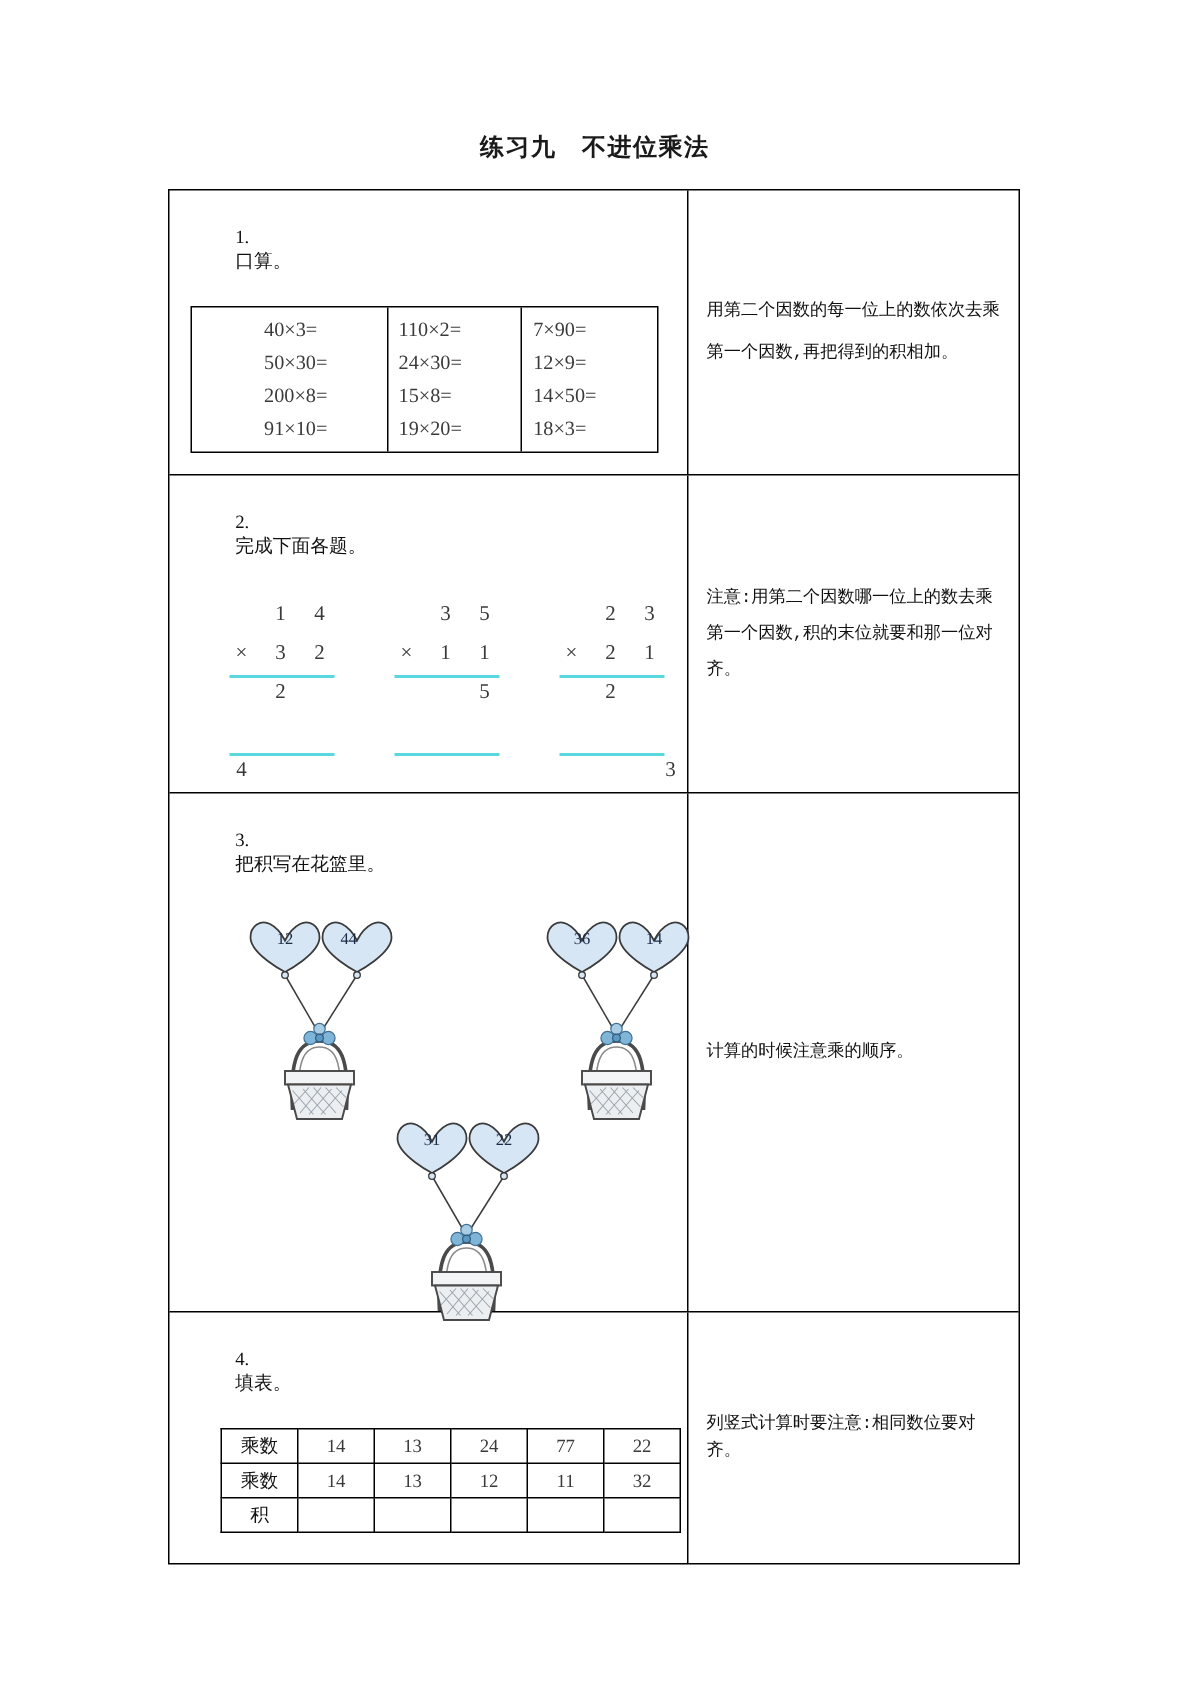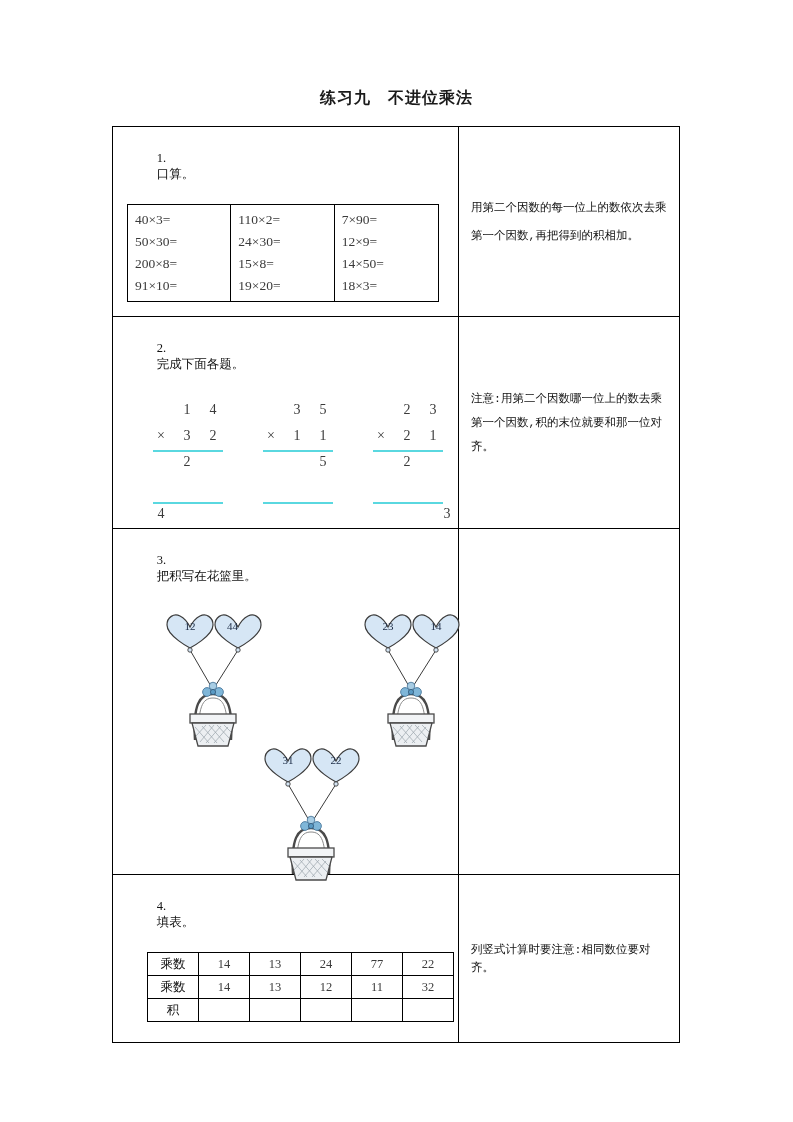--- a/index.html
+++ b/index.html
@@ -81,20 +81,21 @@
   }
 
   
   #oral-table {
     margin: 2px 0 0 4px;
     width: 312px;
     border: 1.1px solid #000;
     border-collapse: collapse;
     box-sizing: border-box;
     display: flex;
+    padding-left: 41px;
   }
   .oral-col {
     width: 104px;
     box-sizing: border-box;
     border-right: 1.1px solid #000;
     padding: 4px 0 5px 7px;
   }
   .oral-col:last-child { border-right: none; }
   .oral-item {
     font-size: 13.5px;
@@ -305,21 +306,21 @@
               <circle cx="50" cy="82" r="4.4" fill="#7fb6d8" stroke="#3f6f94" stroke-width="0.8"></circle>
               <circle cx="62" cy="82" r="4.4" fill="#7fb6d8" stroke="#3f6f94" stroke-width="0.8"></circle>
               <circle cx="56" cy="76" r="3.8" fill="#a8cde4" stroke="#3f6f94" stroke-width="0.8"></circle>
               <circle cx="56" cy="82" r="2.6" fill="#5a9ac4" stroke="#31597a" stroke-width="0.8"></circle>
             </g>
             <rect x="33" y="104" width="46" height="9" fill="#f2f4f6" stroke="#4a4a4a" stroke-width="1.3"></rect>
             <path d="M35 113 L77 113 L71 136 L41 136 Z" fill="#eceff2" stroke="#4a4a4a" stroke-width="1.3"></path>
             <path d="M38 117 L52 133 M45 116 L60 133 M52 115 L67 132 M60 115 L72 128 M67 115 L74 122
                      M71 117 L57 133 M64 116 L49 133 M57 115 L43 132 M49 115 L39 126" stroke="#9aa3ab" stroke-width="0.7" fill="none"></path>
           </svg>
-          <div style="position:absolute; left:22px; top:10px; width:22px; text-align:center; font-size:11px; color:#1b2b45;">23</div>
+          <div style="position:absolute; left:22px; top:10px; width:22px; text-align:center; font-size:11px; color:#1b2b45;">36</div>
           <div style="position:absolute; left:70px; top:10px; width:22px; text-align:center; font-size:11px; color:#1b2b45;">14</div>
         </div>
 
         <div class="group" style="left:132px; top:138px;">
           <svg class="grp-svg" width="110" height="140" viewBox="0 0 110 140">
             <path d="M33 40 L55 78" stroke="#3b3b3b" stroke-width="1" fill="none"></path>
             <path d="M81 40 L57 78" stroke="#3b3b3b" stroke-width="1" fill="none"></path>
             <path d="M33 38 C33 38 10 26 10 15 C10 7 17 3 23 6 C27 8 31 13 33 17 C35 13 39 8 43 6 C49 3 56 7 56 15 C56 26 33 38 33 38 Z" fill="#d6e6f5" stroke="#3b3b3b" stroke-width="1.2"></path>
             <circle cx="33" cy="40" r="2.2" fill="#d6e6f5" stroke="#3b3b3b" stroke-width="0.9"></circle>
             <path d="M81 38 C81 38 58 26 58 15 C58 7 65 3 71 6 C75 8 79 13 81 17 C83 13 87 8 91 6 C97 3 104 7 104 15 C104 26 81 38 81 38 Z" fill="#d6e6f5" stroke="#3b3b3b" stroke-width="1.2"></path>
@@ -336,20 +337,21 @@
             <path d="M35 113 L77 113 L71 136 L41 136 Z" fill="#eceff2" stroke="#4a4a4a" stroke-width="1.3"></path>
             <path d="M38 117 L52 133 M45 116 L60 133 M52 115 L67 132 M60 115 L72 128 M67 115 L74 122
                      M71 117 L57 133 M64 116 L49 133 M57 115 L43 132 M49 115 L39 126" stroke="#9aa3ab" stroke-width="0.7" fill="none"></path>
           </svg>
           <div style="position:absolute; left:22px; top:10px; width:22px; text-align:center; font-size:11px; color:#1b2b45;">31</div>
           <div style="position:absolute; left:70px; top:10px; width:22px; text-align:center; font-size:11px; color:#1b2b45;">22</div>
         </div>
 
       </div>
     </div>
+    <div class="ws-right single">计算的时候注意乘的顺序。</div>
   </div>
 
   <div class="ws-row last">
     <div class="ws-left" style="padding-bottom:18px;">
       <div class="sec-head">
         <span class="num">4.</span>
         <span>填表。</span>
       </div>
       <table id="fill-table">
         <tbody>

